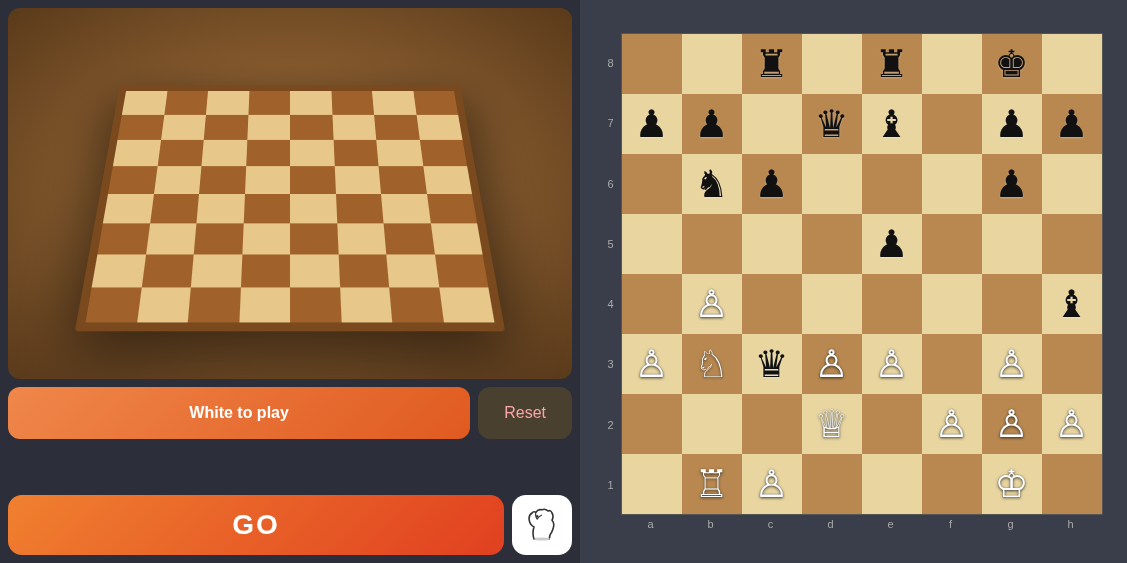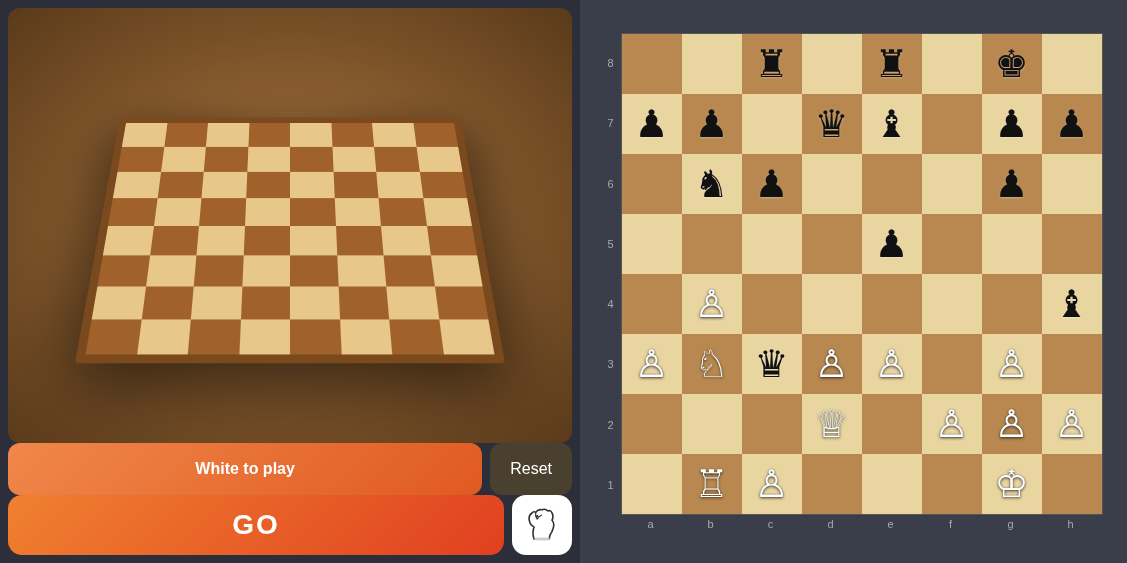--- a/index.html
+++ b/index.html
@@ -13,20 +13,21 @@
     }
 
     
     .left-panel {
       width: 580px;
       height: 563px;
       background: #2c2f3a;
       display: flex;
       flex-direction: column;
       padding: 8px;
+      gap: 8px;
     }
 
     .chess-image {
       flex: 1;
       border-radius: 12px;
       overflow: hidden;
       background: radial-gradient(ellipse at center, #c8a060 0%, #8b5e30 40%, #5a3a1a 100%);
       position: relative;
       display: flex;
       align-items: center;
@@ -89,35 +90,36 @@
     .toggle-btn.white-btn {
       background: linear-gradient(135deg, #f0874a, #e05a20);
     }
 
     .toggle-btn.black-btn {
       background: linear-gradient(135deg, #f5a050, #e07030);
     }
 
     .reset-btn {
       background: #4a4030;
-      color: #ffffff;
+      color: #fca5a5;
       border: none;
       border-radius: 12px;
-      padding: 0 20px;
+      padding: 0 26px;
       height: 52px;
       font-size: 16px;
       cursor: pointer;
       white-space: nowrap;
     }
 
     
     .go-row {
       display: flex;
       gap: 8px;
       align-items: center;
+      margin-top: 48px;
     }
 
     .go-btn {
       flex: 1;
       height: 60px;
       border: none;
       border-radius: 14px;
       background: linear-gradient(135deg, #f08030, #e04020);
       color: white;
       font-size: 28px;

